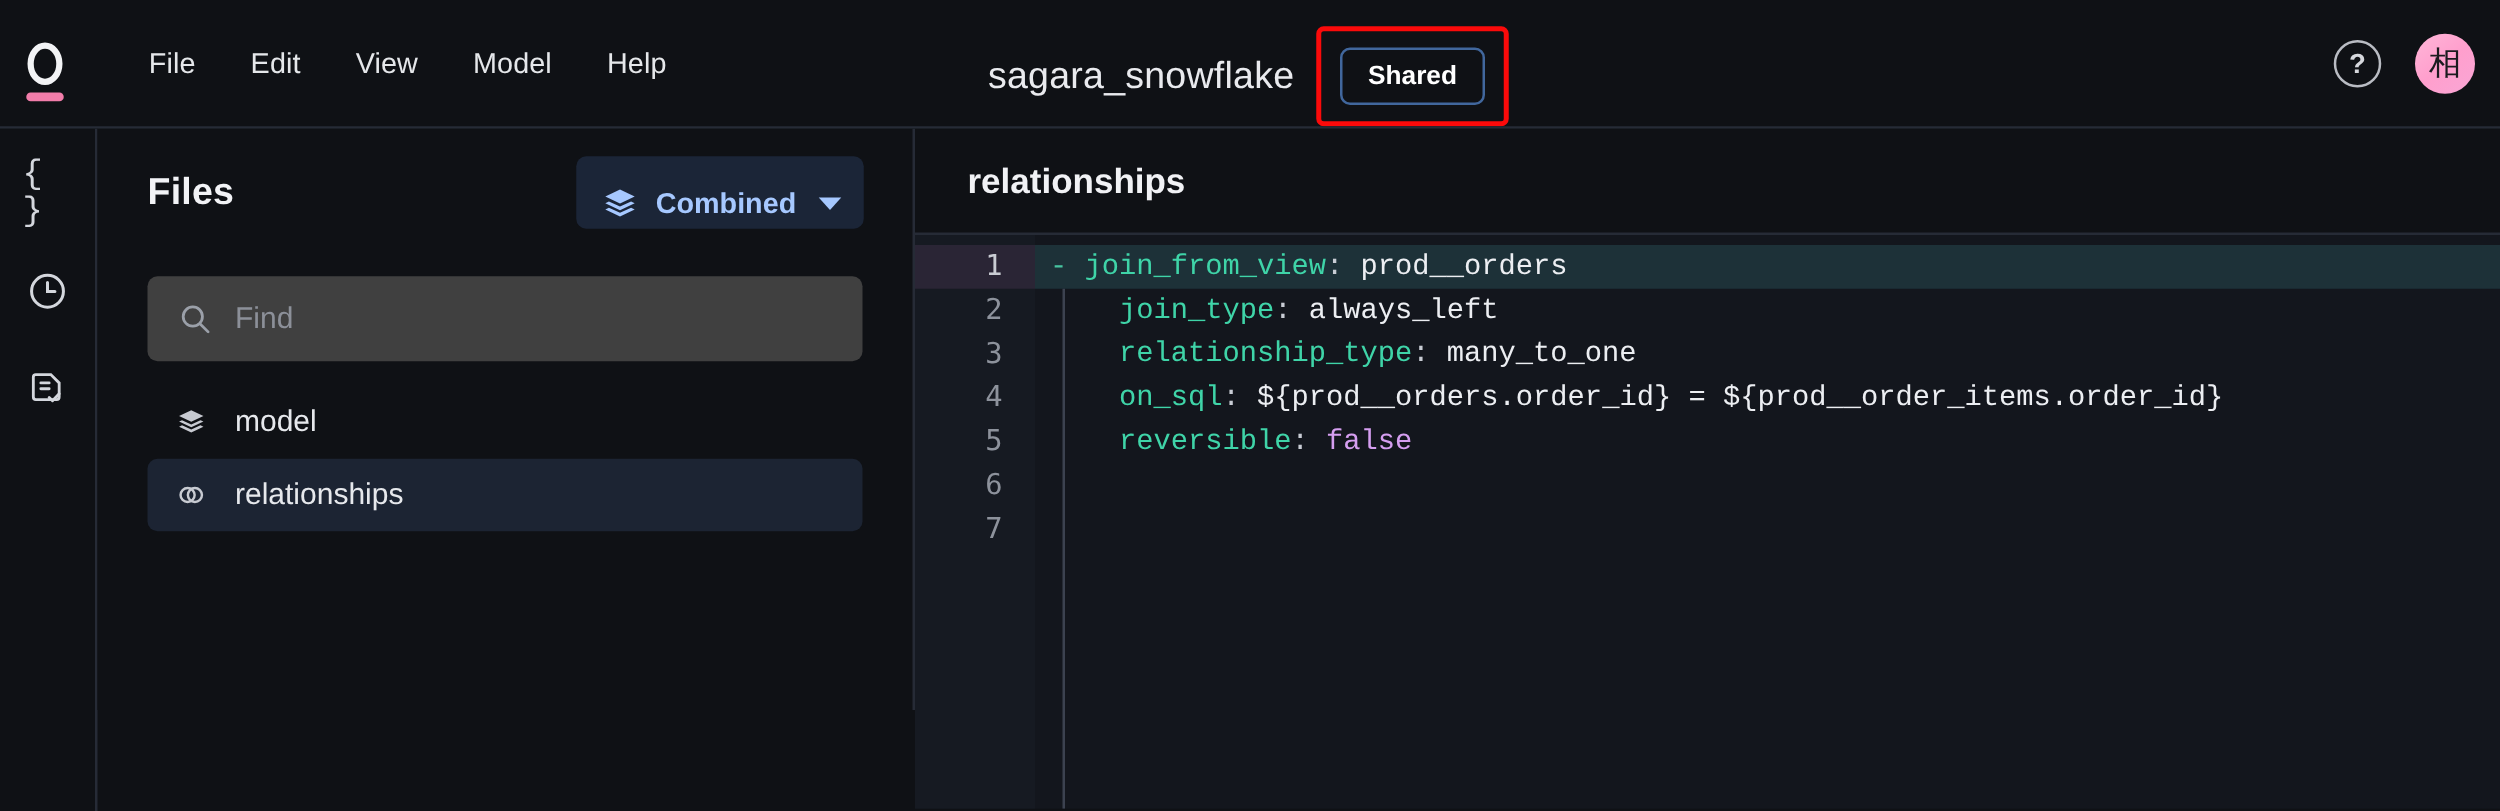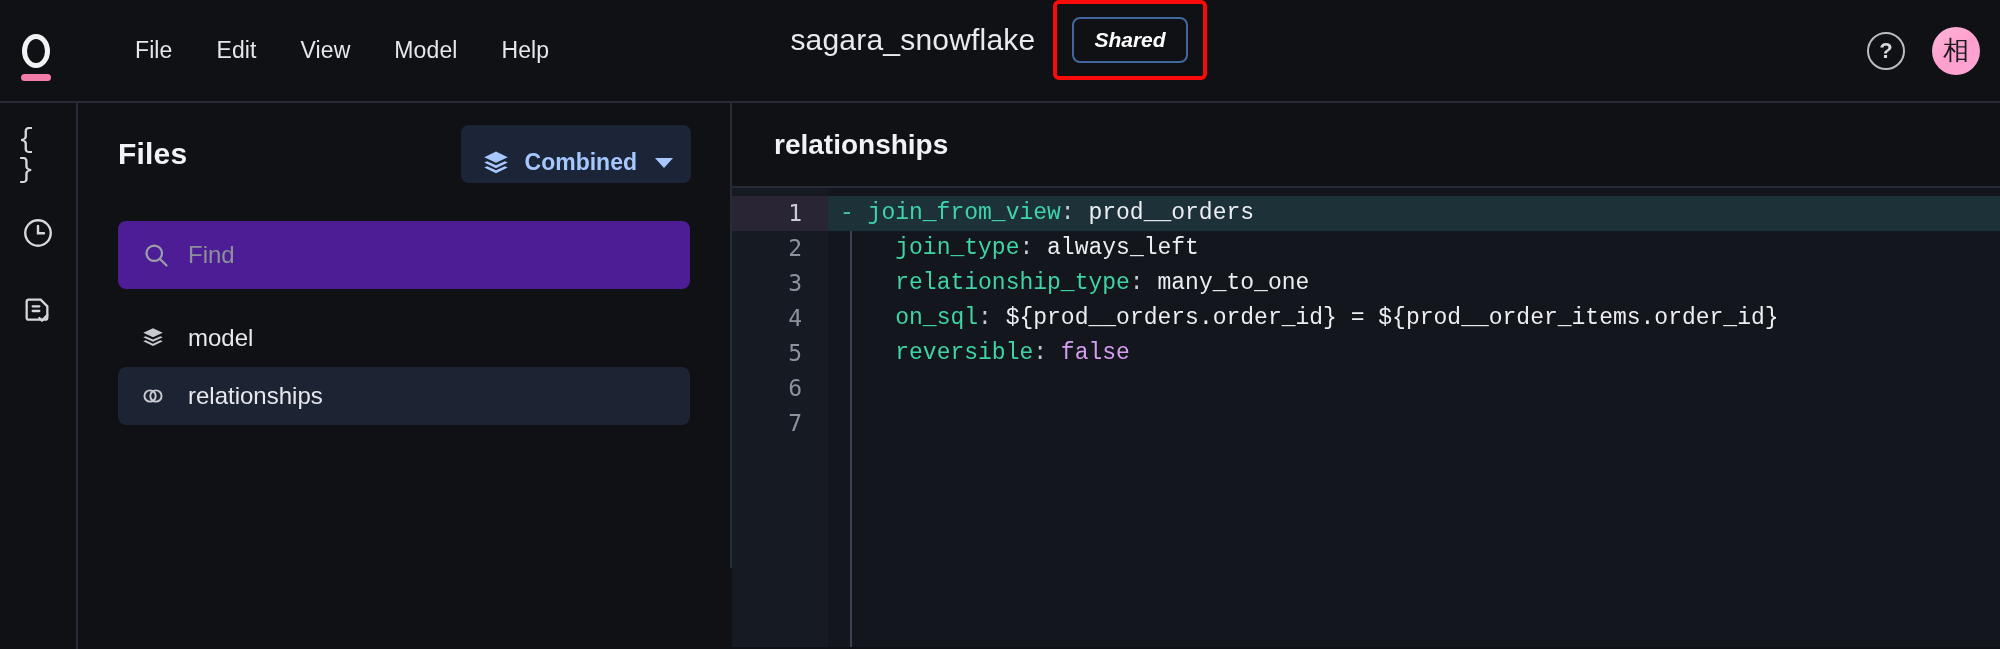--- a/index.html
+++ b/index.html
@@ -8,51 +8,51 @@
     background: #0f1115;
     font-family: "Liberation Sans", sans-serif;
     overflow: hidden;
   }
   .app { position: relative; width: 2000px; height: 649px; background: #0f1115; }
 
   
   .topbar {
     position: absolute; left: 0; top: 0; width: 2000px; height: 101px;
     background: #0f1115;
-    display: flex; align-items: center; gap: 16px;
+    display: flex; align-items: center;
   }
   .logo-wrap {
     position: relative; width: 46px; height: 46px;
     margin-left: 13px; display: flex; align-items: center; justify-content: center;
   }
   .logo-ring {
     width: 28px; height: 34px; border: 5px solid #f2f3f5; border-radius: 50%;
   }
   .logo-underline {
     position: absolute; bottom: -7px; left: 8px; width: 30px; height: 7px;
     background: #f27daa; border-radius: 4px;
   }
   .menu { display: flex; align-items: center; margin-left: 38px; gap: 0; }
   .menu-item {
     color: #e5e7ea; font-size: 23px; padding: 10px 22px; cursor: pointer;
     white-space: nowrap; letter-spacing: .1px;
   }
 
   .title-zone {
     position: absolute; left: 0; top: 0; width: 1997px; height: 101px;
-    display: flex; align-items: flex-start; justify-content: center;
+    display: flex; align-items: flex-end; justify-content: center;
     pointer-events: none; gap: 0;
   }
   .title-inner { display: flex; align-items: center; gap: 18px; pointer-events: auto; }
   .doc-title { color: #e9eaee; font-size: 30px; font-weight: 400; letter-spacing: .2px; }
   .shared-annot {
     position: relative;
     border: 4px solid #fb0a0a; border-radius: 6px;
     padding: 13px 15px;
-    display: flex; align-items: center; justify-content: center; font-style: italic;
+    display: flex; align-items: center; justify-content: center;
   }
   .shared-badge {
     border: 2px solid #41679d; border-radius: 8px;
     color: #ffffff; font-size: 21px; font-weight: bold;
     padding: 9px 20px; background: transparent; white-space: nowrap;
     cursor: pointer;
   }
 
   .topbar-right {
     position: absolute; right: 20px; top: 0; height: 101px;
@@ -104,21 +104,21 @@
   .combined-btn {
     background: #1b2537; border-radius: 8px; height: 58px;
     display: flex; align-items: center; gap: 14px;
     padding: 17px 18px 0 20px; cursor: pointer;
   }
   .combined-label { color: #a6c8ff; font-size: 23px; font-weight: bold; }
   .layers-icon-blue { color: #a6c8ff; display: flex; }
   .caret { width: 0; height: 0; border-left: 9px solid transparent; border-right: 9px solid transparent; border-top: 10px solid #a6c8ff; margin-left: 4px; }
 
   .find-box {
-    margin: 38px 40px 0 40px; height: 68px; background: #4c1d95;
+    margin: 38px 40px 0 40px; height: 68px; background: #404040;
     border-radius: 8px; display: flex; align-items: center; gap: 18px; padding: 0 24px;
     cursor: text;
   }
   .find-placeholder { color: #8c9099; font-size: 24px; }
   .search-icon { color: #9ba0a9; display: flex; }
 
   .file-list { margin-top: 20px; padding: 0 40px; }
   .file-item {
     height: 58px; display: flex; align-items: center; gap: 22px;
     padding: 0 22px; border-radius: 8px; cursor: pointer;

